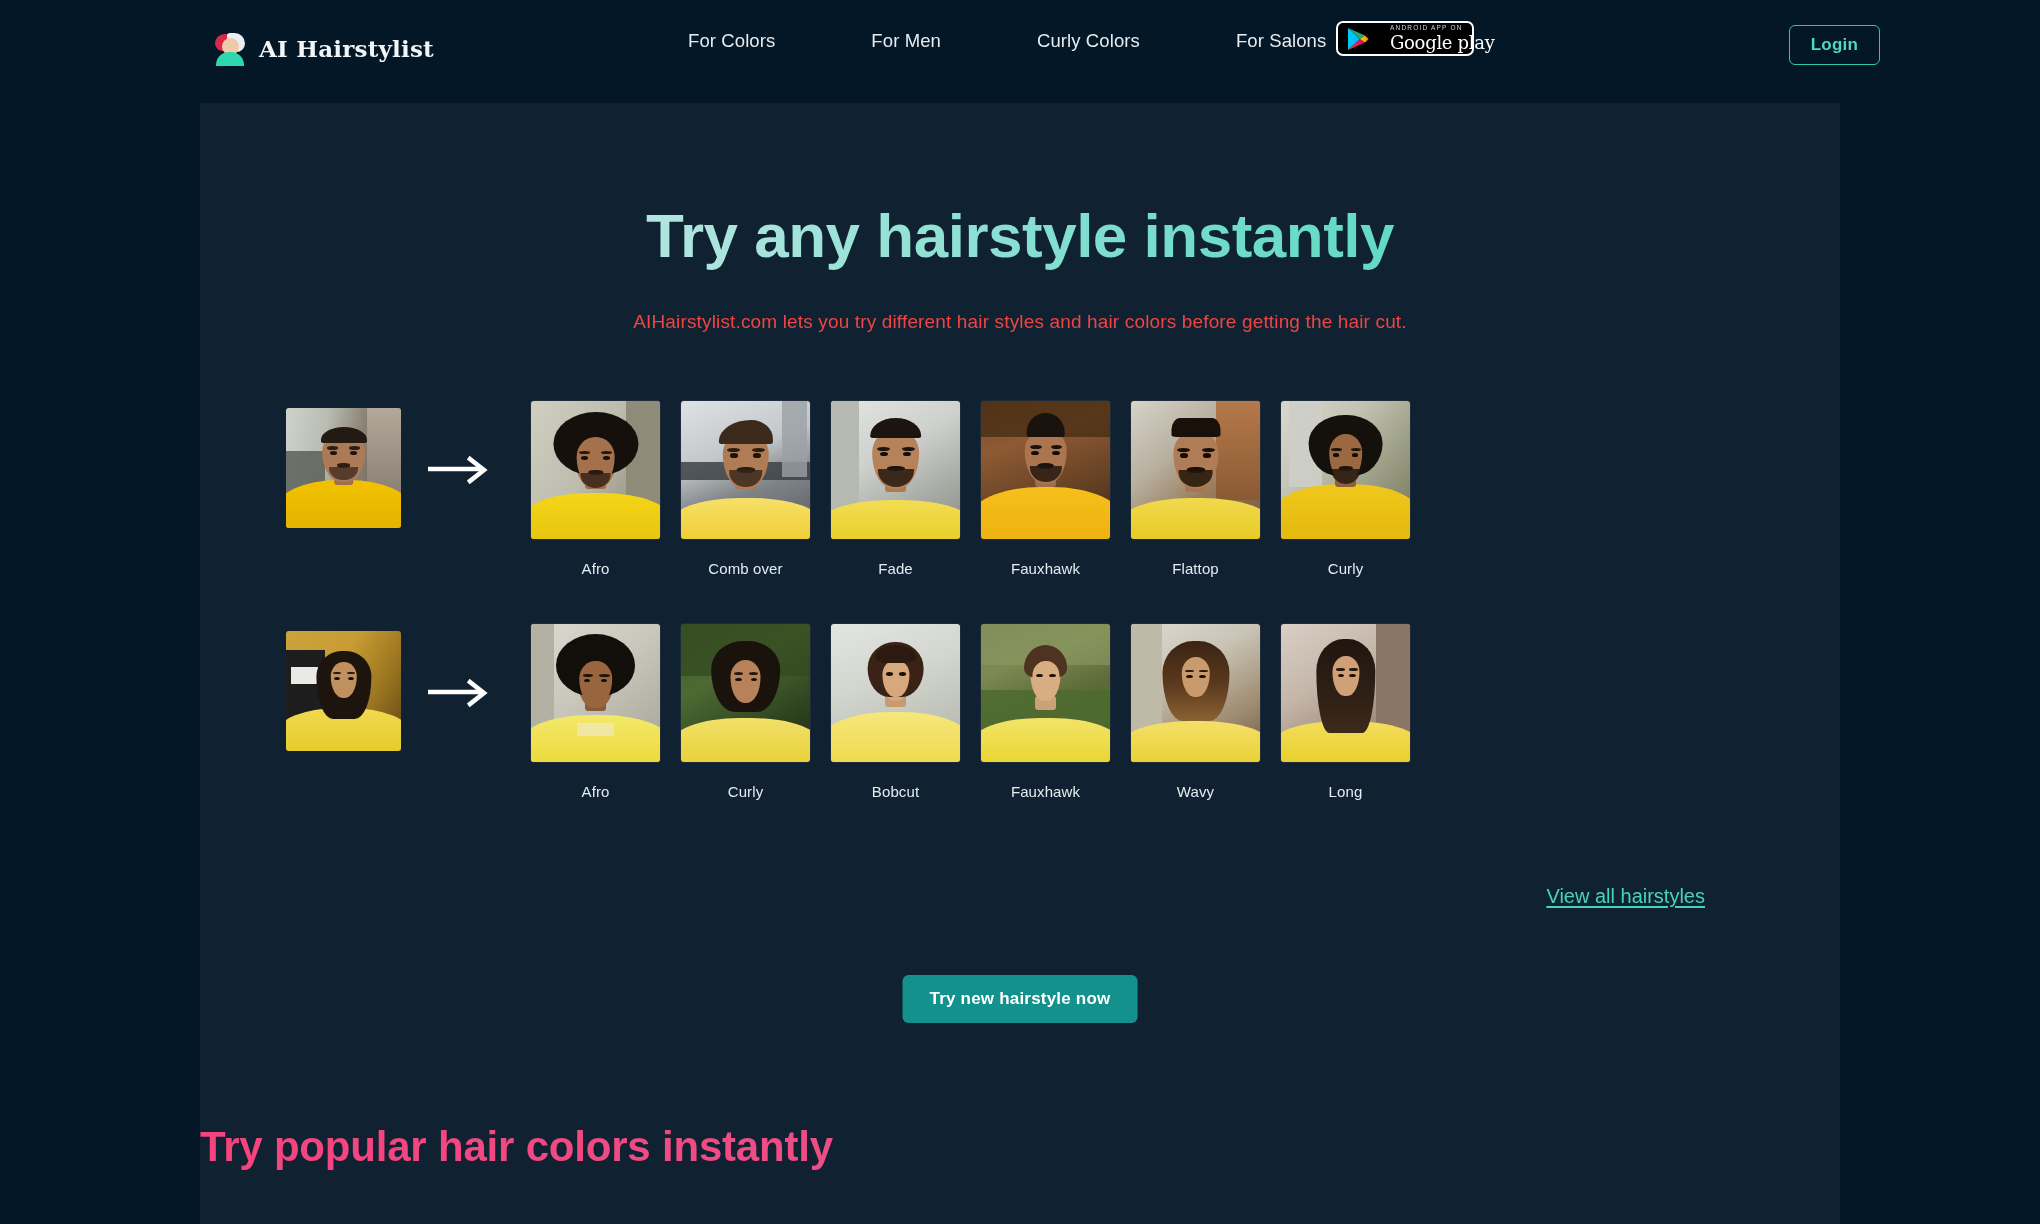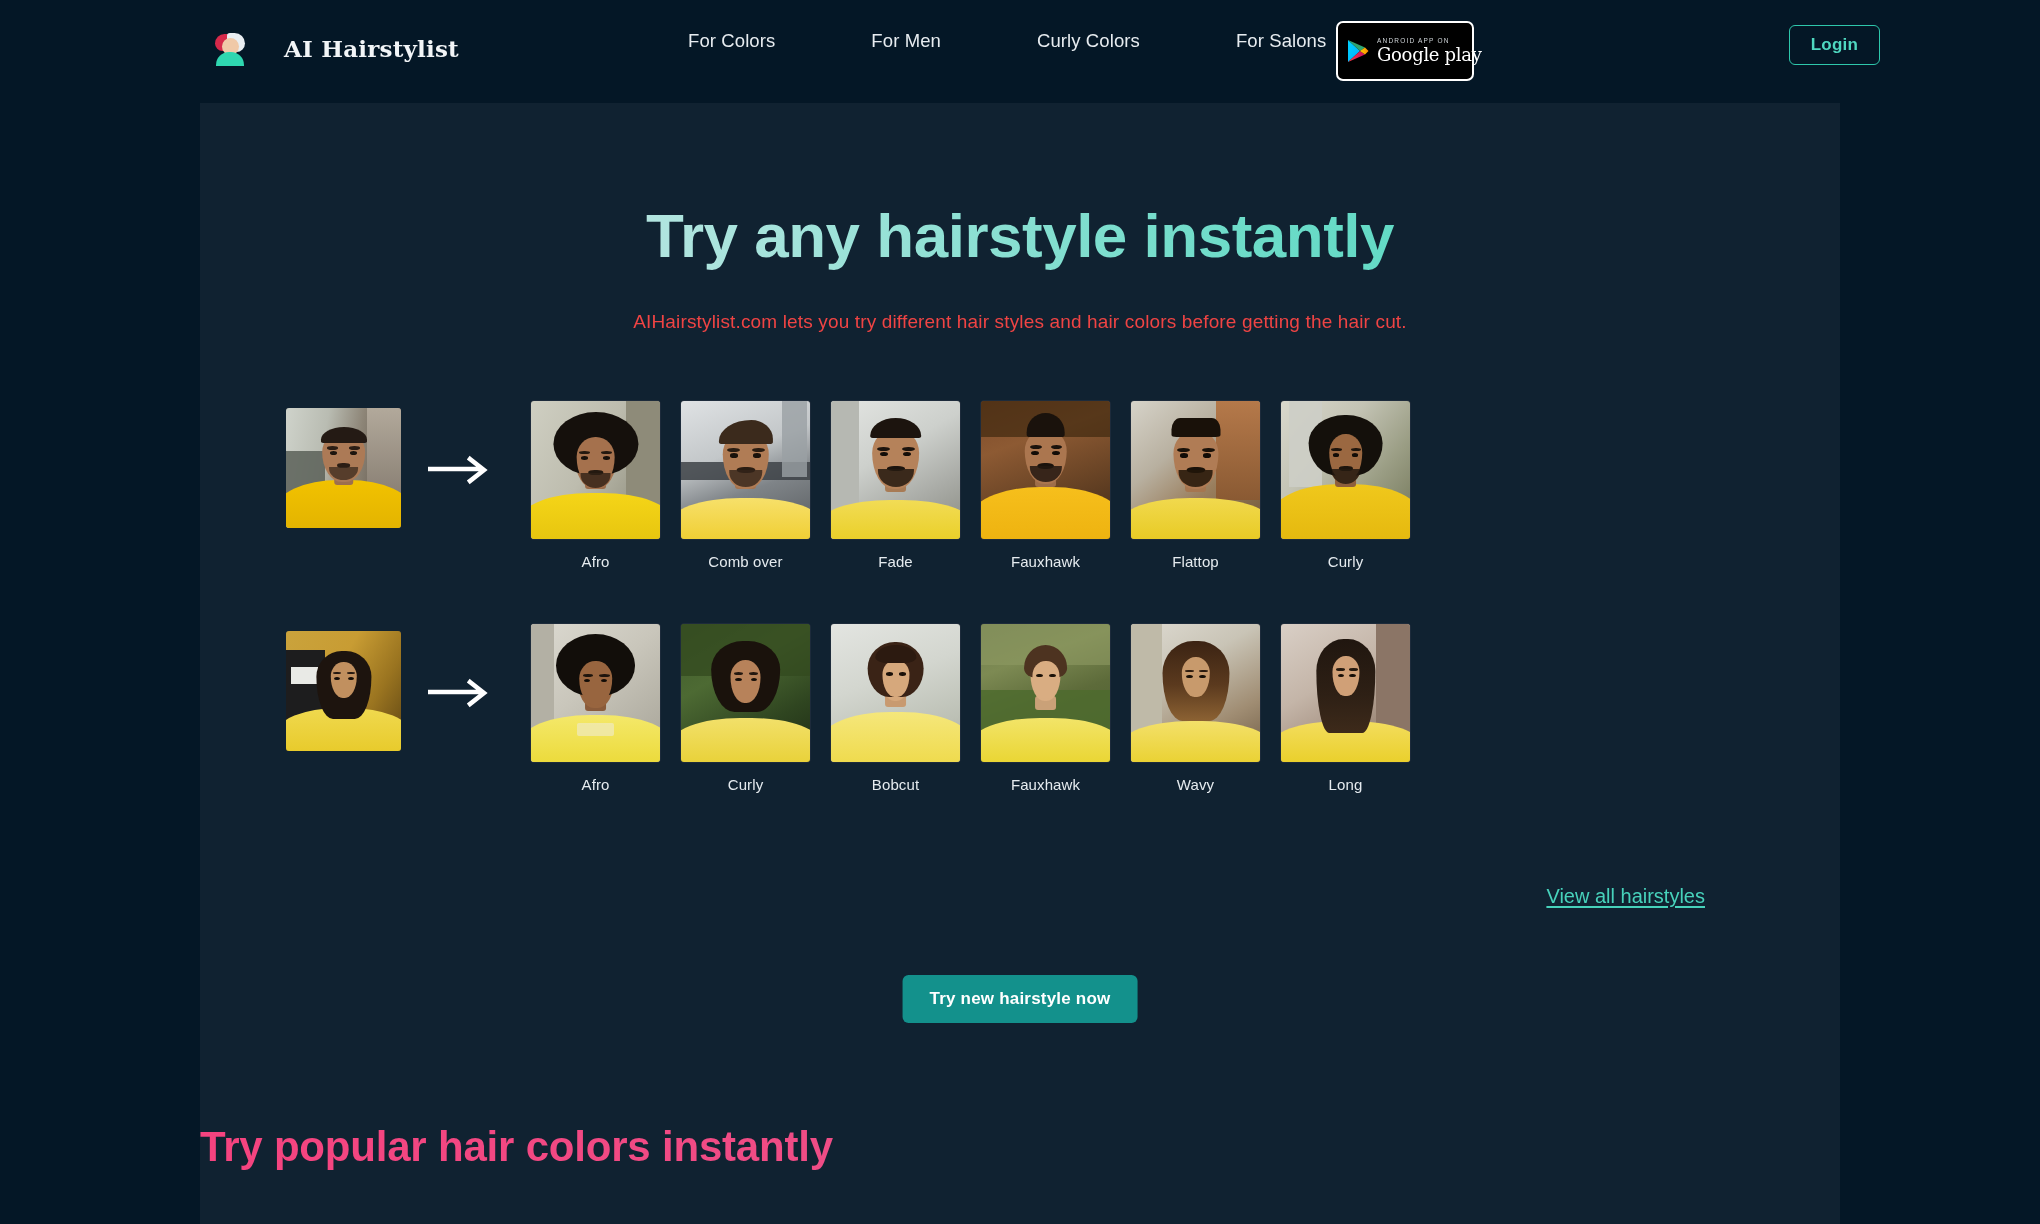--- a/index.html
+++ b/index.html
@@ -72,21 +72,20 @@
     border-radius: 13px 13px 0 0;
   }
 
   .brand-name {
     color: #f2f5f7;
     font-family: "DejaVu Serif", serif;
     font-size: 23px;
     font-weight: 700;
     letter-spacing: 0.2px;
     white-space: nowrap;
-    margin-left: 25px;
   }
 
   .nav {
     position: absolute;
     left: 640px;
     top: 30px;
     display: flex;
     align-items: center;
     gap: 0;
   }
@@ -98,28 +97,28 @@
     padding: 0 48px;
     cursor: pointer;
     letter-spacing: 0.1px;
   }
 
   .gplay {
     position: absolute;
     left: 1336px;
     top: 21px;
     width: 138px;
-    height: 60px;
+    height: 35px;
     background: #000;
     border: 2px solid #ffffff;
     border-radius: 7px;
     display: flex;
     align-items: center;
     padding: 0 8px;
-    gap: 7px;
+    gap: 20px;
     cursor: pointer;
   }
   .gplay-tri {
     width: 0; height: 0;
     position: relative;
     flex: none;
     width: 24px; height: 26px;
   }
   .gplay-tri svg { display: block; }
   .gplay-txt { display: flex; flex-direction: column; line-height: 1; }
@@ -233,21 +232,21 @@
   .card-img {
     width: 131px;
     height: 140px;
     border-radius: 4px;
     overflow: hidden;
     border: 1px solid #1d2b3b;
     position: relative;
     background: #2a2f33;
   }
   .card-label {
-    margin-top: 13px;
+    margin-top: 20px;
     text-align: center;
     font-size: 15px;
     color: #e5ebef;
     letter-spacing: 0.1px;
   }
 
   
   .ph { position: absolute; inset: 0; }
   .ph-bg { position: absolute; inset: 0; }
   .ph-shirt {

